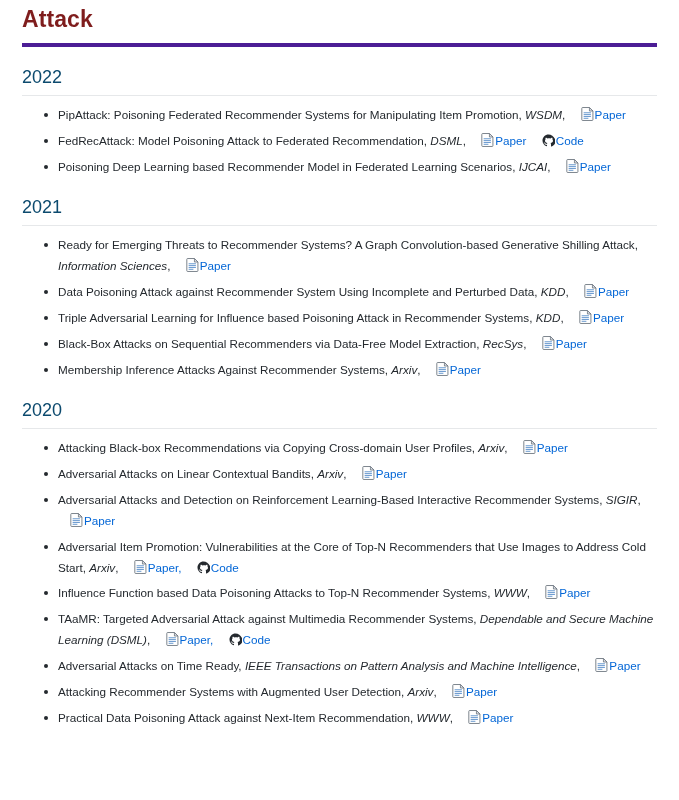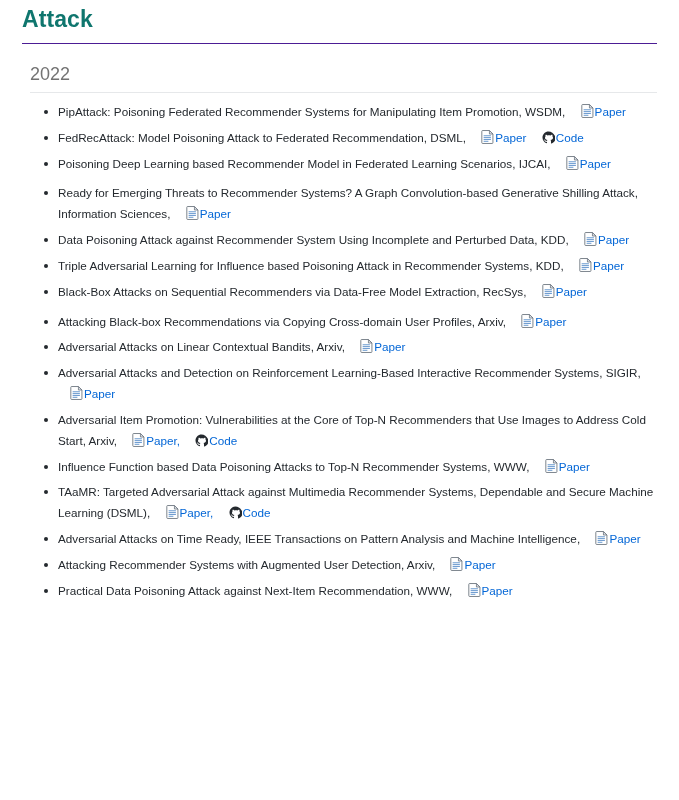--- a/index.html
+++ b/index.html
@@ -14,31 +14,31 @@
     color: #24292e;
     -webkit-font-smoothing: antialiased;
   }
   .page {
     width: 679px;
     padding: 0 22px 12px 22px;
   }
   h1.page-title {
     font-size: 23px;
     font-weight: bold;
-    color: #0f766e;
+    color: #7f1d1d;
     margin: 0;
     padding: 6px 0 10px 0;
-    border-bottom: 1px solid #4c1d95;
+    border-bottom: 4px solid #4c1d95;
     letter-spacing: 0.1px;
   }
   h2.year-heading {
     font-size: 18px;
     font-weight: normal;
-    color: #737373;
-    margin: 20px 0 0 8px;
+    color: #0c4a6e;
+    margin: 20px 0 0 0;
     padding: 0 0 7px 0;
     border-bottom: 1px solid #e6e8ea;
   }
   ul.pub-list {
     list-style: none;
     margin: 9px 0 0 0;
     padding: 0 0 0 22px;
   }
   ul.pub-list > li {
     position: relative;
@@ -52,21 +52,21 @@
     content: "";
     position: absolute;
     left: 0;
     top: 8px;
     width: 4px;
     height: 4px;
     border-radius: 50%;
     background: #24292e;
   }
   .title-text { color: #24292e; }
-  .venue { color: #24292e; text-align: right; }
+  .venue { font-style: italic; color: #24292e; text-align: right; }
   .link {
     color: #0366d6;
     text-decoration: none;
     white-space: nowrap;
     padding-left: 12px;
   }
   .ico {
     display: inline-block;
     vertical-align: -2px;
     margin-right: 1px;
@@ -109,20 +109,21 @@
               <path d="M9.2 0.6 H1.4 A0.9 0.9 0 0 0 0.5 1.5 V14.5 A0.9 0.9 0 0 0 1.4 15.4 H12.3 A0.9 0.9 0 0 0 13.2 14.5 V4.6 Z" fill="#ffffff" stroke="#6a737d" stroke-width="1"></path>
               <path d="M9.2 0.6 V4.6 H13.2 Z" fill="#dfe3e8" stroke="#6a737d" stroke-width="0.9"></path>
               <g stroke="#3f7cc1" stroke-width="0.9">
                 <line x1="2.6" y1="6.6" x2="10.9" y2="6.6"></line>
                 <line x1="2.6" y1="8.7" x2="10.9" y2="8.7"></line>
                 <line x1="2.6" y1="10.8" x2="10.9" y2="10.8"></line>
                 <line x1="2.6" y1="12.9" x2="8.0" y2="12.9"></line>
               </g>
             </svg><span>Paper</span></a> </li>
       </ul>
+      <h2 class="year-heading">2021</h2>
       <ul class="pub-list">
         <li><span class="title-text">Ready for Emerging Threats to Recommender Systems? A Graph Convolution-based Generative Shilling Attack,</span> <span class="venue">Information Sciences</span><span class="sep">,</span> <a class="link" href="#"><svg class="ico paper-ico" viewBox="0 0 14 16" aria-hidden="true">
               <path d="M9.2 0.6 H1.4 A0.9 0.9 0 0 0 0.5 1.5 V14.5 A0.9 0.9 0 0 0 1.4 15.4 H12.3 A0.9 0.9 0 0 0 13.2 14.5 V4.6 Z" fill="#ffffff" stroke="#6a737d" stroke-width="1"></path>
               <path d="M9.2 0.6 V4.6 H13.2 Z" fill="#dfe3e8" stroke="#6a737d" stroke-width="0.9"></path>
               <g stroke="#3f7cc1" stroke-width="0.9">
                 <line x1="2.6" y1="6.6" x2="10.9" y2="6.6"></line>
                 <line x1="2.6" y1="8.7" x2="10.9" y2="8.7"></line>
                 <line x1="2.6" y1="10.8" x2="10.9" y2="10.8"></line>
                 <line x1="2.6" y1="12.9" x2="8.0" y2="12.9"></line>
               </g>
@@ -150,21 +151,32 @@
         <li><span class="title-text">Black-Box Attacks on Sequential Recommenders via Data-Free Model Extraction,</span> <span class="venue">RecSys</span><span class="sep">,</span> <a class="link" href="#"><svg class="ico paper-ico" viewBox="0 0 14 16" aria-hidden="true">
               <path d="M9.2 0.6 H1.4 A0.9 0.9 0 0 0 0.5 1.5 V14.5 A0.9 0.9 0 0 0 1.4 15.4 H12.3 A0.9 0.9 0 0 0 13.2 14.5 V4.6 Z" fill="#ffffff" stroke="#6a737d" stroke-width="1"></path>
               <path d="M9.2 0.6 V4.6 H13.2 Z" fill="#dfe3e8" stroke="#6a737d" stroke-width="0.9"></path>
               <g stroke="#3f7cc1" stroke-width="0.9">
                 <line x1="2.6" y1="6.6" x2="10.9" y2="6.6"></line>
                 <line x1="2.6" y1="8.7" x2="10.9" y2="8.7"></line>
                 <line x1="2.6" y1="10.8" x2="10.9" y2="10.8"></line>
                 <line x1="2.6" y1="12.9" x2="8.0" y2="12.9"></line>
               </g>
             </svg><span>Paper</span></a> </li>
+        <li><span class="title-text">Membership Inference Attacks Against Recommender Systems,</span> <span class="venue">Arxiv</span><span class="sep">,</span> <a class="link" href="#"><svg class="ico paper-ico" viewBox="0 0 14 16" aria-hidden="true">
+              <path d="M9.2 0.6 H1.4 A0.9 0.9 0 0 0 0.5 1.5 V14.5 A0.9 0.9 0 0 0 1.4 15.4 H12.3 A0.9 0.9 0 0 0 13.2 14.5 V4.6 Z" fill="#ffffff" stroke="#6a737d" stroke-width="1"></path>
+              <path d="M9.2 0.6 V4.6 H13.2 Z" fill="#dfe3e8" stroke="#6a737d" stroke-width="0.9"></path>
+              <g stroke="#3f7cc1" stroke-width="0.9">
+                <line x1="2.6" y1="6.6" x2="10.9" y2="6.6"></line>
+                <line x1="2.6" y1="8.7" x2="10.9" y2="8.7"></line>
+                <line x1="2.6" y1="10.8" x2="10.9" y2="10.8"></line>
+                <line x1="2.6" y1="12.9" x2="8.0" y2="12.9"></line>
+              </g>
+            </svg><span>Paper</span></a> </li>
       </ul>
+      <h2 class="year-heading">2020</h2>
       <ul class="pub-list">
         <li><span class="title-text">Attacking Black-box Recommendations via Copying Cross-domain User Profiles,</span> <span class="venue">Arxiv</span><span class="sep">,</span> <a class="link" href="#"><svg class="ico paper-ico" viewBox="0 0 14 16" aria-hidden="true">
               <path d="M9.2 0.6 H1.4 A0.9 0.9 0 0 0 0.5 1.5 V14.5 A0.9 0.9 0 0 0 1.4 15.4 H12.3 A0.9 0.9 0 0 0 13.2 14.5 V4.6 Z" fill="#ffffff" stroke="#6a737d" stroke-width="1"></path>
               <path d="M9.2 0.6 V4.6 H13.2 Z" fill="#dfe3e8" stroke="#6a737d" stroke-width="0.9"></path>
               <g stroke="#3f7cc1" stroke-width="0.9">
                 <line x1="2.6" y1="6.6" x2="10.9" y2="6.6"></line>
                 <line x1="2.6" y1="8.7" x2="10.9" y2="8.7"></line>
                 <line x1="2.6" y1="10.8" x2="10.9" y2="10.8"></line>
                 <line x1="2.6" y1="12.9" x2="8.0" y2="12.9"></line>
               </g>

